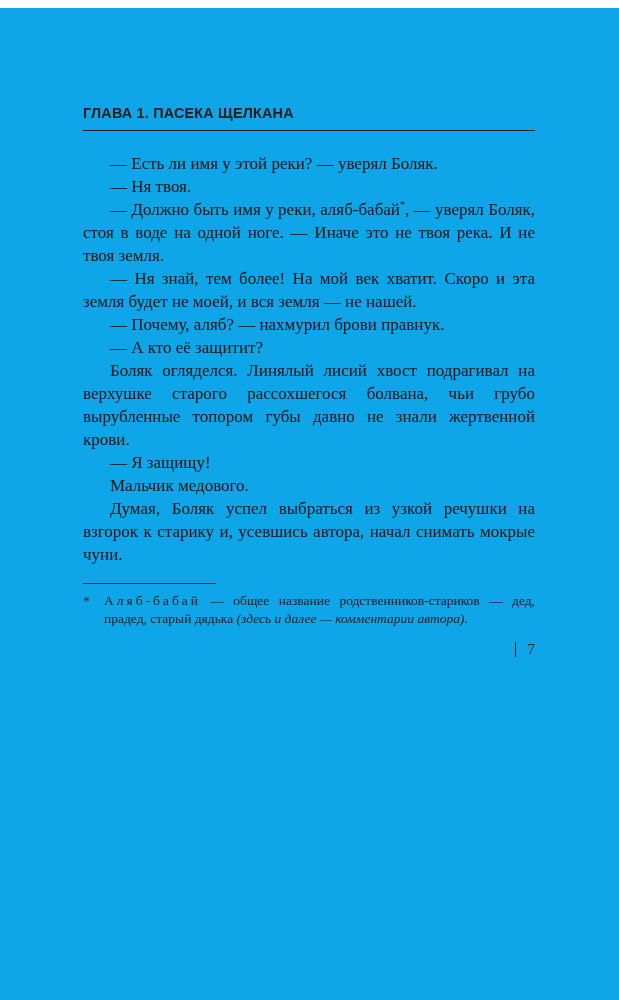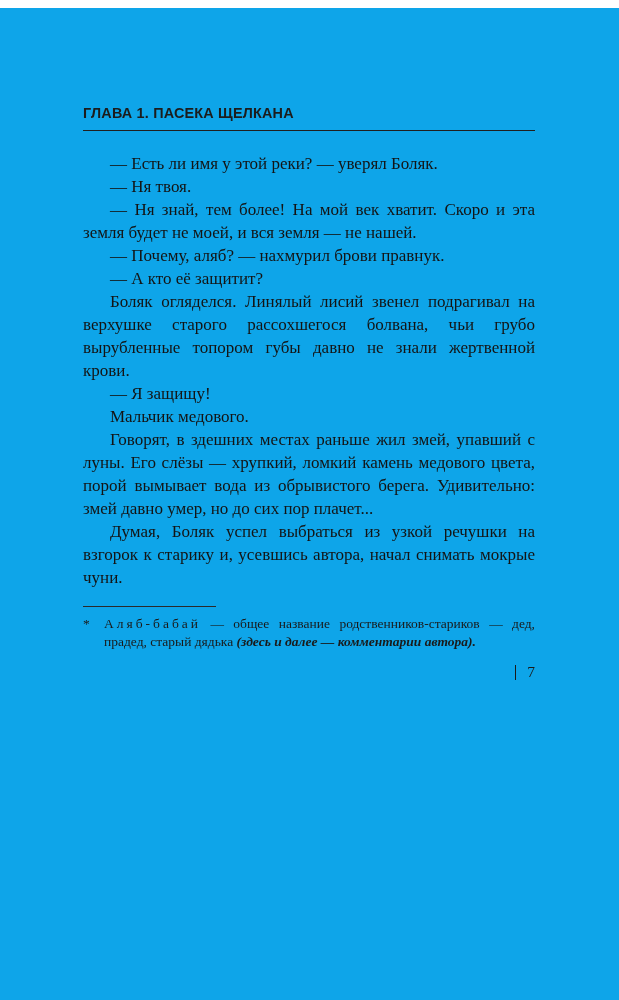--- a/index.html
+++ b/index.html
@@ -66,21 +66,21 @@
     flex: 0 0 21px;
     width: 21px;
   }
   .fn-body {
     flex: 1;
     text-align: justify;
   }
   .fn-term { letter-spacing: 3px; }
   .fn-em {
     font-style: italic;
-    font-weight: 700;
+    font-weight: 400;
   }
   .page-number {
     display: flex;
     justify-content: flex-end;
     align-items: center;
     margin-top: 12px;
     font-size: 15.5px;
     color: #1a1a1a;
   }
   .pn-bar {
@@ -97,27 +97,27 @@
 <div class="page">
 
   <header class="chapter-header">
     <h1 class="chapter-title">ГЛАВА 1. ПАСЕКА ЩЕЛКАНА</h1>
     <div class="header-rule"></div>
   </header>
 
   <main class="body-text">
     <p class="para">— Есть ли имя у этой реки? — уверял Боляк.</p>
     <p class="para">— Ня твоя.</p>
+    <p class="para"><span>— Должно быть имя у реки, аляб-бабай</span><sup class="fn-ref">*</sup><span>, — уверял Боляк, стоя в воде на одной ноге. — Иначе это не твоя река. И не твоя земля.</span></p>
     <p class="para">— Ня знай, тем более! На мой век хватит. Скоро и эта земля будет не моей, и вся земля — не нашей.</p>
     <p class="para">— Почему, аляб? — нахмурил брови правнук.</p>
     <p class="para">— А кто её защитит?</p>
-    <p class="para">Боляк огляделся. Линялый лисий звенел подрагивал на верхушке старого рассохшегося болвана, чьи грубо вырубленные топором губы давно не знали жертвенной крови.</p>
+    <p class="para">Боляк огляделся. Линялый лисий хвост подрагивал на верхушке старого рассохшегося болвана, чьи грубо вырубленные топором губы давно не знали жертвенной крови.</p>
     <p class="para">— Я защищу!</p>
     <p class="para">Мальчик медового.</p>
-    <p class="para">Говорят, в здешних местах раньше жил змей, упавший с луны. Его слёзы — хрупкий, ломкий камень медового цвета, порой вымывает вода из обрывистого берега. Удивительно: змей давно умер, но до сих пор плачет...</p>
     <p class="para">Думая, Боляк успел выбраться из узкой речушки на взгорок к старику и, усевшись автора, начал снимать мокрые чуни.</p>
   </main>
 
   <footer class="page-footer">
     <div class="footnote-rule"></div>
     <div class="footnote">
       <span class="fn-marker">*</span>
       <div class="fn-body"><span class="fn-term">Аляб-бабай</span><span> — общее название родственников-стариков — дед, прадед, старый дядька </span><em class="fn-em">(здесь и далее — комментарии автора).</em></div>
     </div>
     <div class="page-number">

